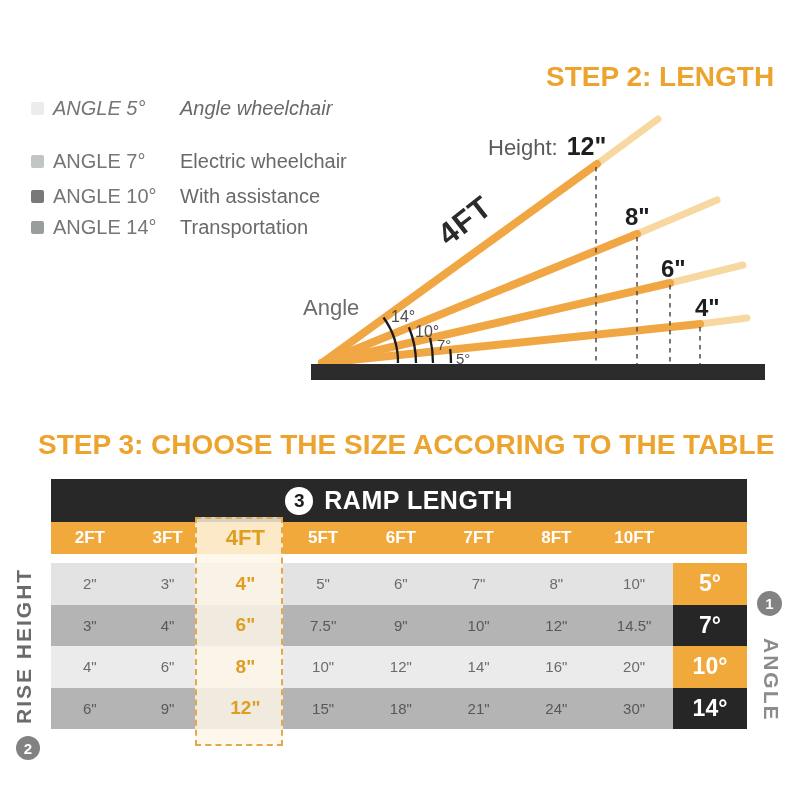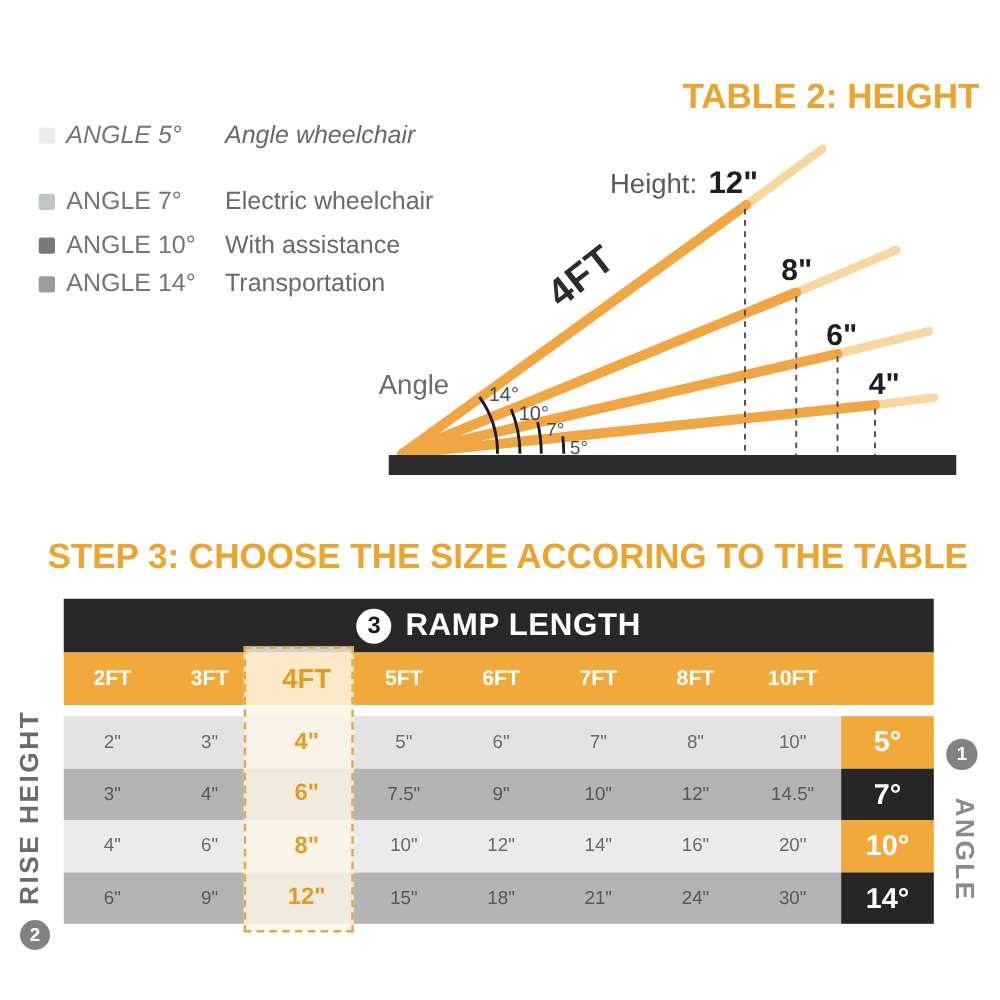--- a/index.html
+++ b/index.html
@@ -24,21 +24,21 @@
   .ramp-4ft{position:absolute;font-size:31px;font-weight:700;color:#2B2B2B;transform:rotate(-38deg);letter-spacing:1px;white-space:nowrap;}
   .angle-word{position:absolute;font-size:22px;color:#6B6B6B;white-space:nowrap;}
   .arc-label{position:absolute;font-size:16px;color:#4E4E4E;line-height:1;white-space:nowrap;}
 
   
   .tbl{position:absolute;left:51px;top:479px;width:696px;}
   .tbl-black{height:43px;background:#282828;display:flex;align-items:center;justify-content:center;gap:11px;}
   .badge3{width:28px;height:28px;border-radius:50%;background:#ffffff;color:#1b1b1b;
           font-size:19px;font-weight:700;display:flex;align-items:center;justify-content:center;}
   .tbl-title{color:#ffffff;font-size:25px;font-weight:700;letter-spacing:0.5px;}
-  .tbl-orange{height:42px;background:#F2A93C;display:flex;}
+  .tbl-orange{height:32px;background:#F2A93C;display:flex;}
   .tbl-orange .cell{color:#ffffff;font-size:17px;font-weight:600;}
   .tbl-gap{height:9px;}
   .row{display:flex;height:41.5px;}
   .row.light1{background:#E3E3E3;}
   .row.dark {background:#B4B4B4;}
   .row.light2{background:#EBEBEB;}
   .cell{width:77.75px;display:flex;align-items:center;justify-content:center;
         font-size:15px;color:#6B6B6B;position:relative;white-space:nowrap;}
   .row.dark .cell{color:#585858;}
   .angle-cell{width:74px;font-size:23px;font-weight:700;color:#ffffff !important;}
@@ -77,21 +77,21 @@
     <span class="swatch" style="background: rgb(119, 121, 123);"></span>
     <span class="legend-label">ANGLE 10°</span>
     <span class="legend-desc">With assistance</span>
   </div>
   <div class="legend-item" style="top:215px;">
     <span class="swatch" style="background: rgb(154, 157, 158);"></span>
     <span class="legend-label">ANGLE 14°</span>
     <span class="legend-desc">Transportation</span>
   </div>
 
-  <div class="step-title" style="left:546px;top:63px;">TABLE 2: HEIGHT</div>
+  <div class="step-title" style="left:546px;top:63px;">STEP 2: LENGTH</div>
 
   <svg class="abs" style="left:0;top:0;" width="800" height="430" viewBox="0 0 800 430">
 
     <line x1="597" y1="164" x2="658" y2="119" stroke="#F6D8A0" stroke-width="7" stroke-linecap="round"></line>
     <line x1="637" y1="234" x2="717" y2="200" stroke="#F6D8A0" stroke-width="7" stroke-linecap="round"></line>
     <line x1="670" y1="283" x2="743" y2="265" stroke="#F6D8A0" stroke-width="7" stroke-linecap="round"></line>
     <line x1="700" y1="324" x2="747" y2="318" stroke="#F6D8A0" stroke-width="7" stroke-linecap="round"></line>
 
     <line x1="322" y1="363" x2="597" y2="164" stroke="#F0A743" stroke-width="8" stroke-linecap="round"></line>
     <line x1="322" y1="363" x2="637" y2="234" stroke="#F0A743" stroke-width="8" stroke-linecap="round"></line>

